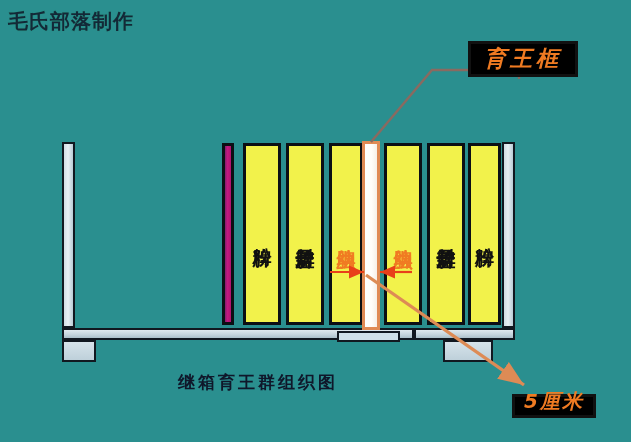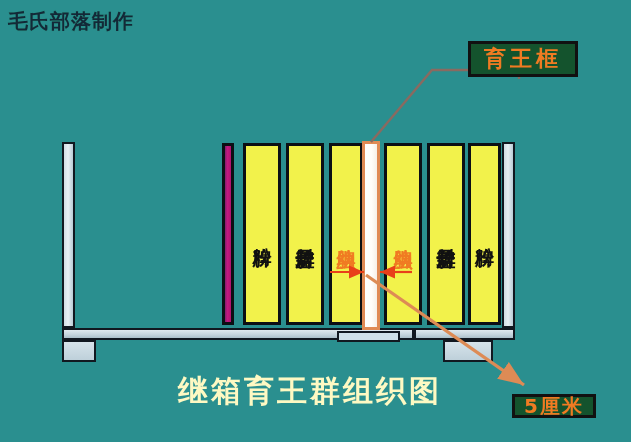--- a/index.html
+++ b/index.html
@@ -81,34 +81,35 @@
   }
   .frame.queencell{
     background:linear-gradient(to right,#fff 0%,#fffdfa 55%,#f6efe8 100%);
     border:3px solid #e08a55;
     top:141px;height:189px;
   }
 
   
   .callout{
     position:absolute;
-    background:#14532d;
+    background:#000000;
     border:3px solid #111;
     color:#f07b22;
     font-weight:bold;
-    display:flex;align-items:center;justify-content:center;
+    display:flex;align-items:flex-end;justify-content:center;
     letter-spacing:4px;
     box-sizing:border-box;
+    font-style:italic;
   }
   .callout-queen{left:468px;top:41px;width:110px;height:36px;font-size:22px;}
   .callout-dim{left:512px;top:394px;width:84px;height:24px;font-size:20px;letter-spacing:2px;}
 
   .caption{
     position:absolute;left:178px;top:371px;
-    font-size:30px;font-weight:bold;color:#fef9c3;
+    font-size:17px;font-weight:bold;color:#0f172a;
     letter-spacing:3px;white-space:nowrap;
   }
 
   svg.overlay{position:absolute;left:0;top:0;width:631px;height:442px;pointer-events:none;}
 </style>
 </head>
 <body>
 
 <div id="stage">
 

